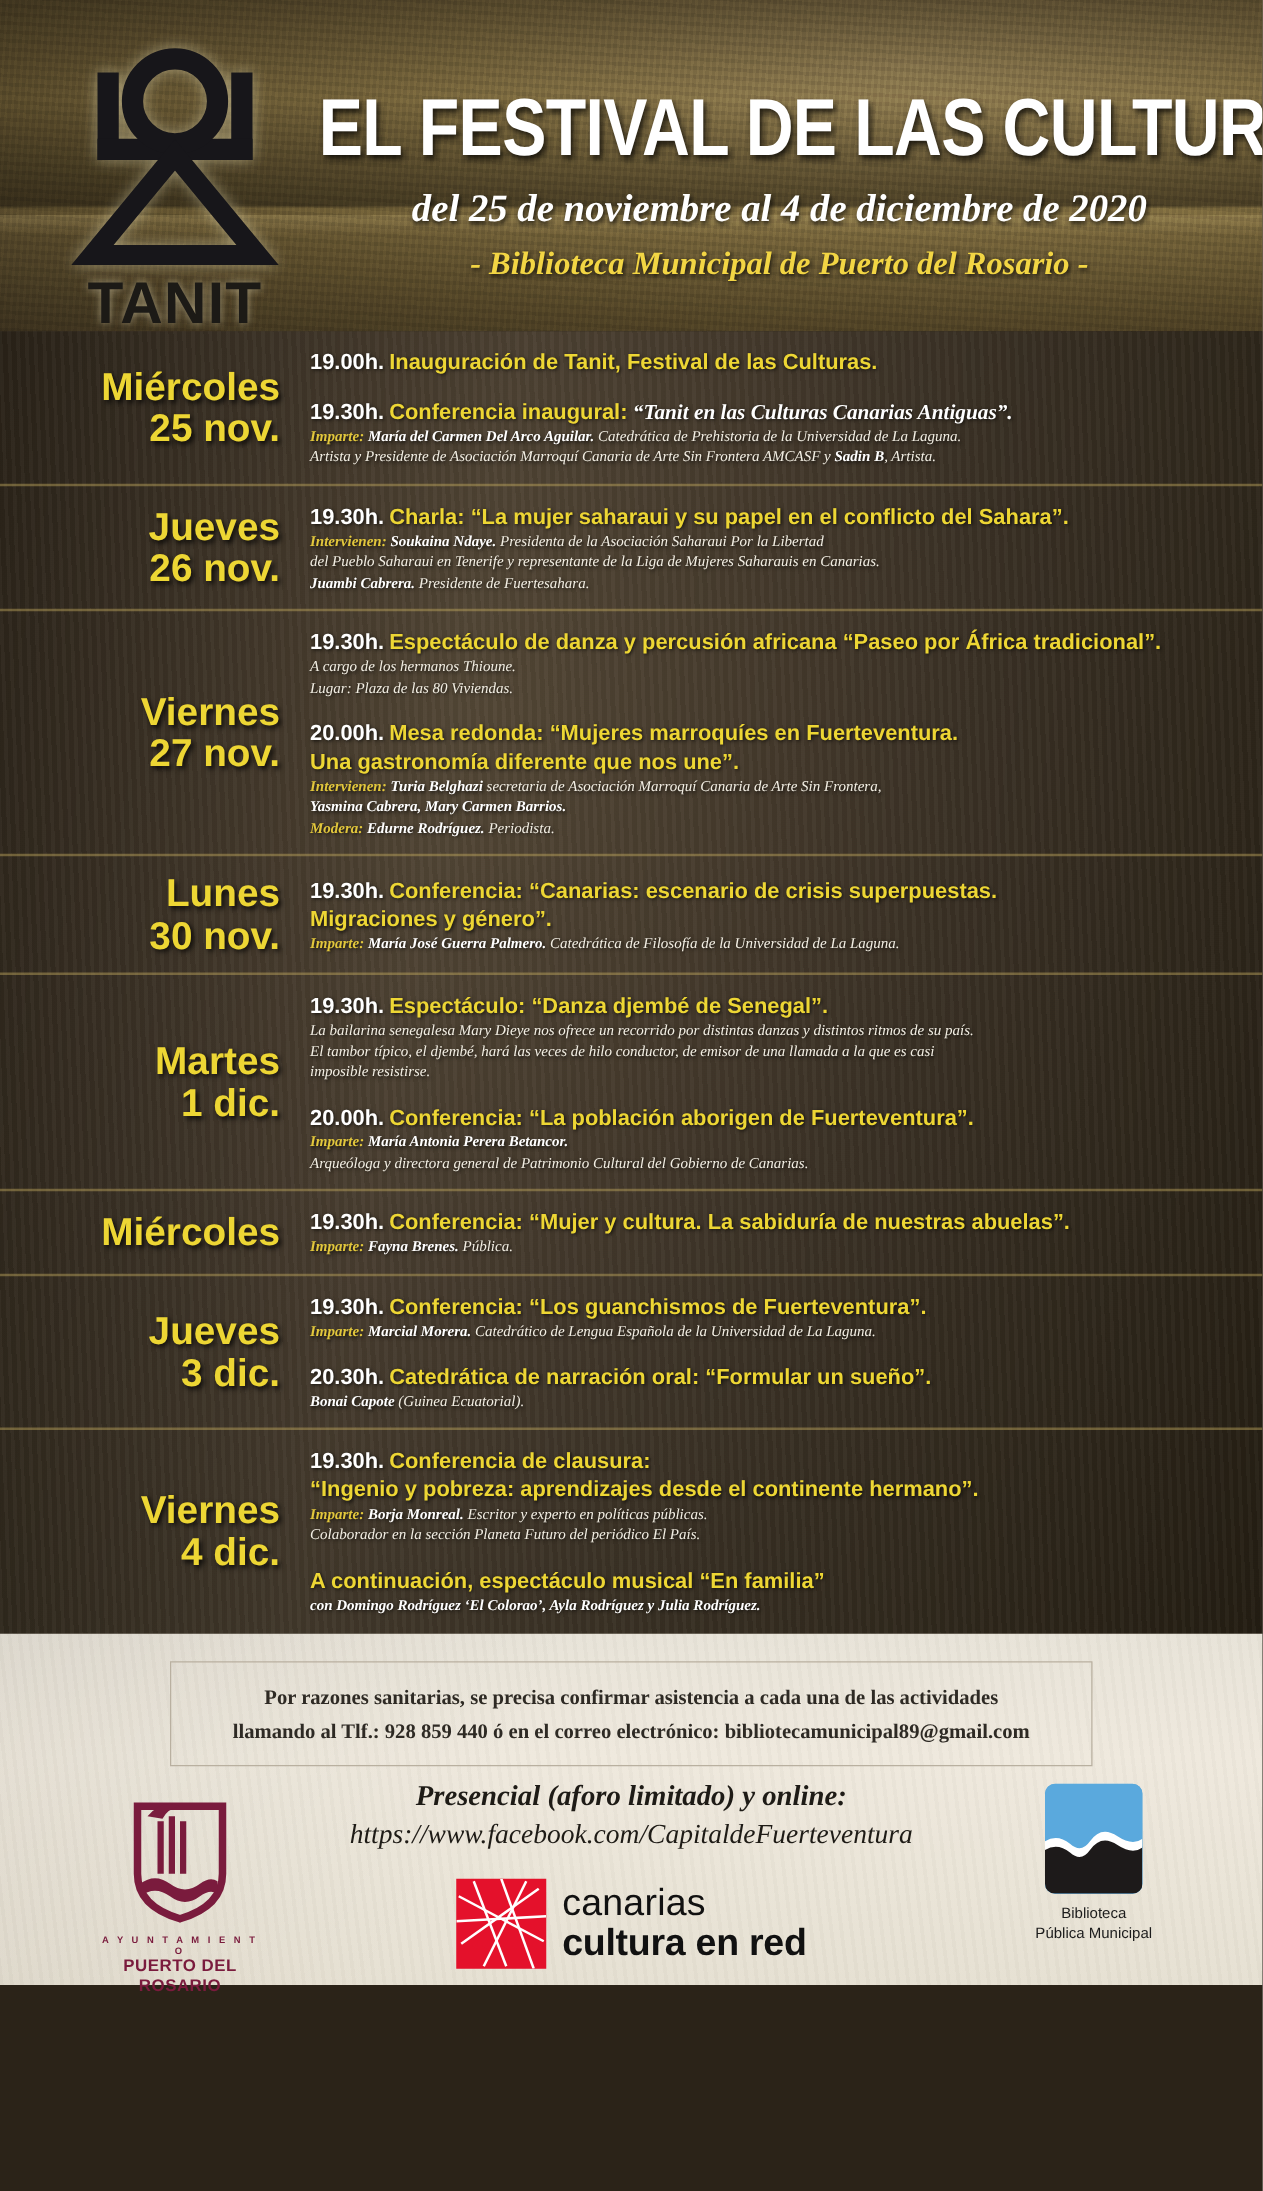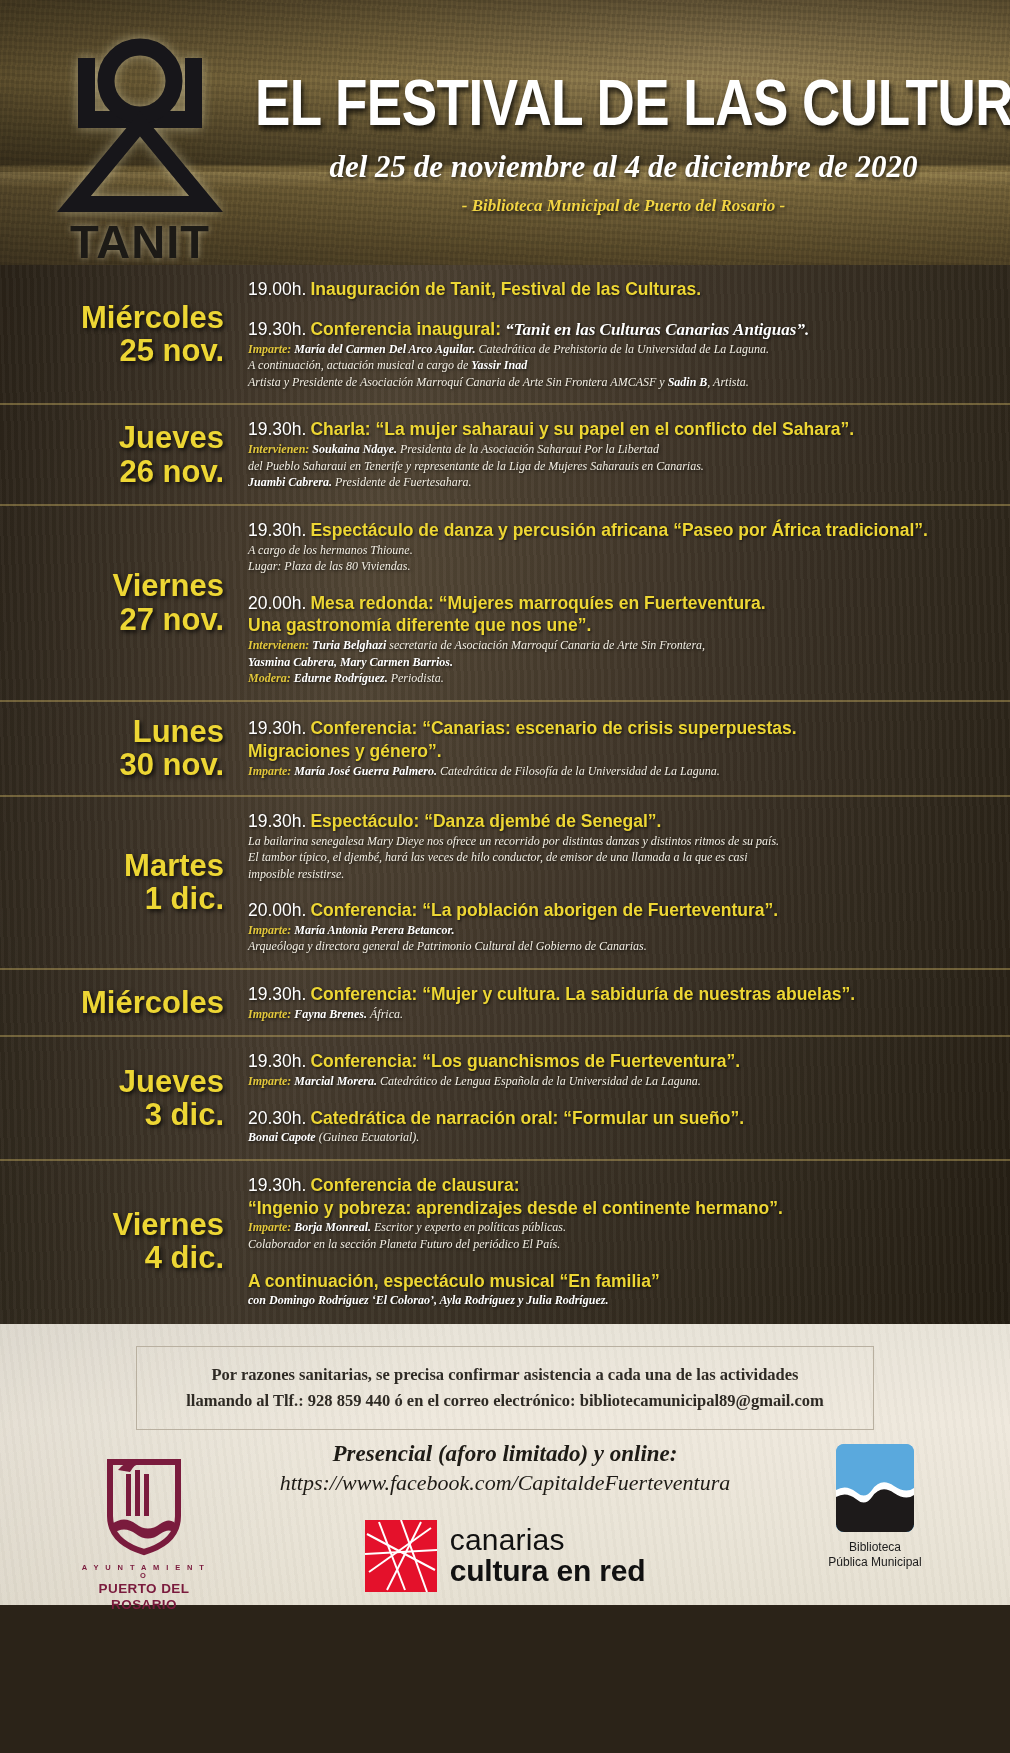--- a/index.html
+++ b/index.html
@@ -97,21 +97,21 @@
     font-style: italic;
     font-size: 31px;
     color:#ffffff;
     text-shadow: 1px 2px 4px rgba(0,0,0,.8);
   }
   .h-venue {
     margin-top: 11px;
     font-family:"Liberation Serif", serif;
     font-weight: 700;
     font-style: italic;
-    font-size: 17px;
+    font-size: 26px;
     color:#f2d544;
     text-shadow: 1px 2px 4px rgba(0,0,0,.85);
   }
 
   
   .schedule {
     position: relative;
     background:
       linear-gradient(100deg, rgba(0,0,0,0.30) 0%, rgba(255,255,255,0.05) 35%, rgba(0,0,0,0.25) 100%),
       radial-gradient(ellipse at 40% 30%, #4a3d2b 0%, #3d3224 45%, #2f2719 100%),
@@ -156,21 +156,21 @@
   .ev-line {
     font-family:"Liberation Sans", sans-serif;
     font-weight: 700;
     font-size: 17.5px;
     line-height: 1.30;
     color:#edd634;
     text-shadow: 1px 1px 3px rgba(0,0,0,.75);
   }
   .ev-time {
     color:#ffffff;
-    font-weight: 400;
+    font-weight: 700;
     margin-right: 4px;
   }
   .ev-quote {
     font-family:"Liberation Serif", serif;
     font-style: italic;
     font-weight: 700;
     font-size: 17px;
     color:#ffffff;
   }
   .ev-title2 {
@@ -333,21 +333,20 @@
           <div>Miércoles</div>
           <div>25 nov.</div>
         </div>
         <div class="events">
           <div class="event">
             <div class="ev-line"><span class="ev-time">19.00h.</span><span>Inauguración de Tanit, Festival de las Culturas.</span></div>
           </div>
           <div class="event">
             <div class="ev-line"><span class="ev-time">19.30h.</span><span>Conferencia inaugural:</span><span class="ev-quote"> “Tanit en las Culturas Canarias Antiguas”.</span></div>
             <div class="ev-detail"><span class="lead">Imparte: </span><span class="nm">María del Carmen Del Arco Aguilar. </span><span>Catedrática de Prehistoria de la Universidad de La Laguna.</span></div>
-            <div class="ev-detail"><span>A continuación, actuación musical a cargo de </span><span class="nm">Yassir Inad</span></div>
             <div class="ev-detail"><span>Artista y Presidente de Asociación Marroquí Canaria de Arte Sin Frontera AMCASF y </span><span class="nm">Sadin B</span><span>, Artista.</span></div>
           </div>
         </div>
       </div>
       <div class="day-row">
         <div class="day-label">
           <div>Jueves</div>
           <div>26 nov.</div>
         </div>
         <div class="events">
@@ -411,21 +410,21 @@
           </div>
         </div>
       </div>
       <div class="day-row">
         <div class="day-label">
           <div>Miércoles</div>
         </div>
         <div class="events">
           <div class="event">
             <div class="ev-line"><span class="ev-time">19.30h.</span><span>Conferencia: “Mujer y cultura. La sabiduría de nuestras abuelas”.</span></div>
-            <div class="ev-detail"><span class="lead">Imparte: </span><span class="nm">Fayna Brenes. </span><span>África.</span></div>
+            <div class="ev-detail"><span class="lead">Imparte: </span><span class="nm">Fayna Brenes. </span><span>Pública.</span></div>
           </div>
         </div>
       </div>
       <div class="day-row">
         <div class="day-label">
           <div>Jueves</div>
           <div>3 dic.</div>
         </div>
         <div class="events">
           <div class="event">

